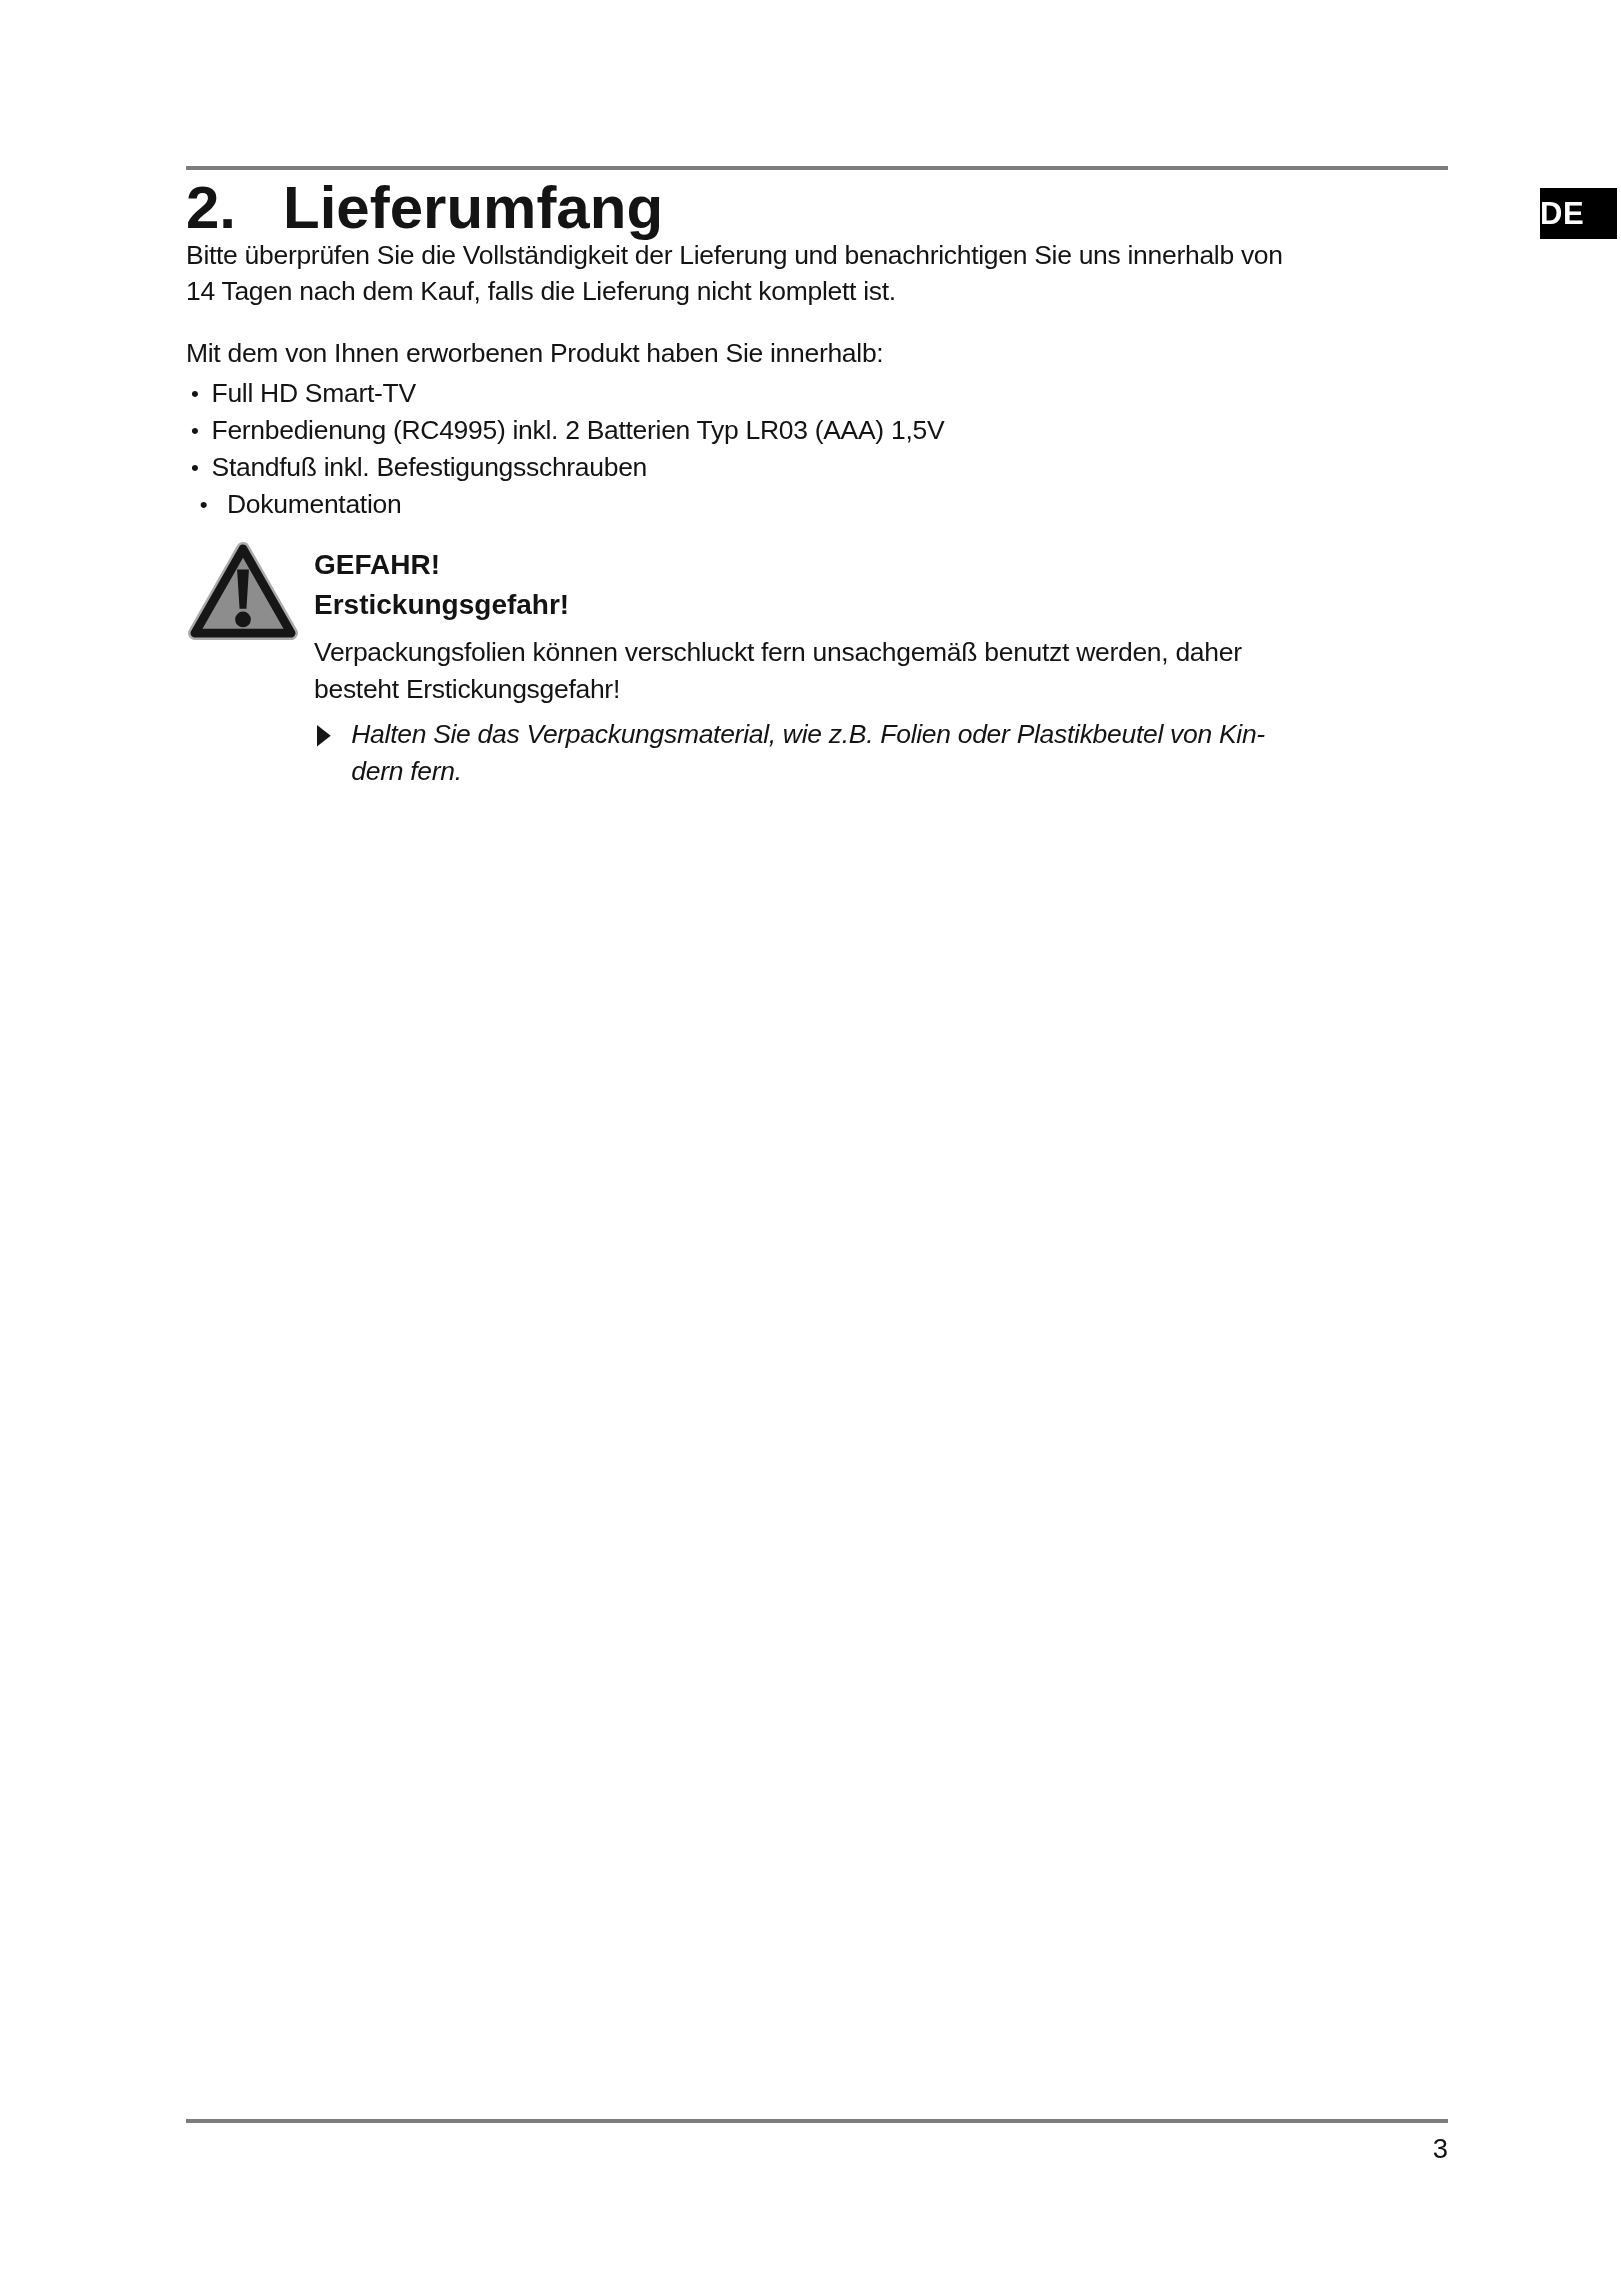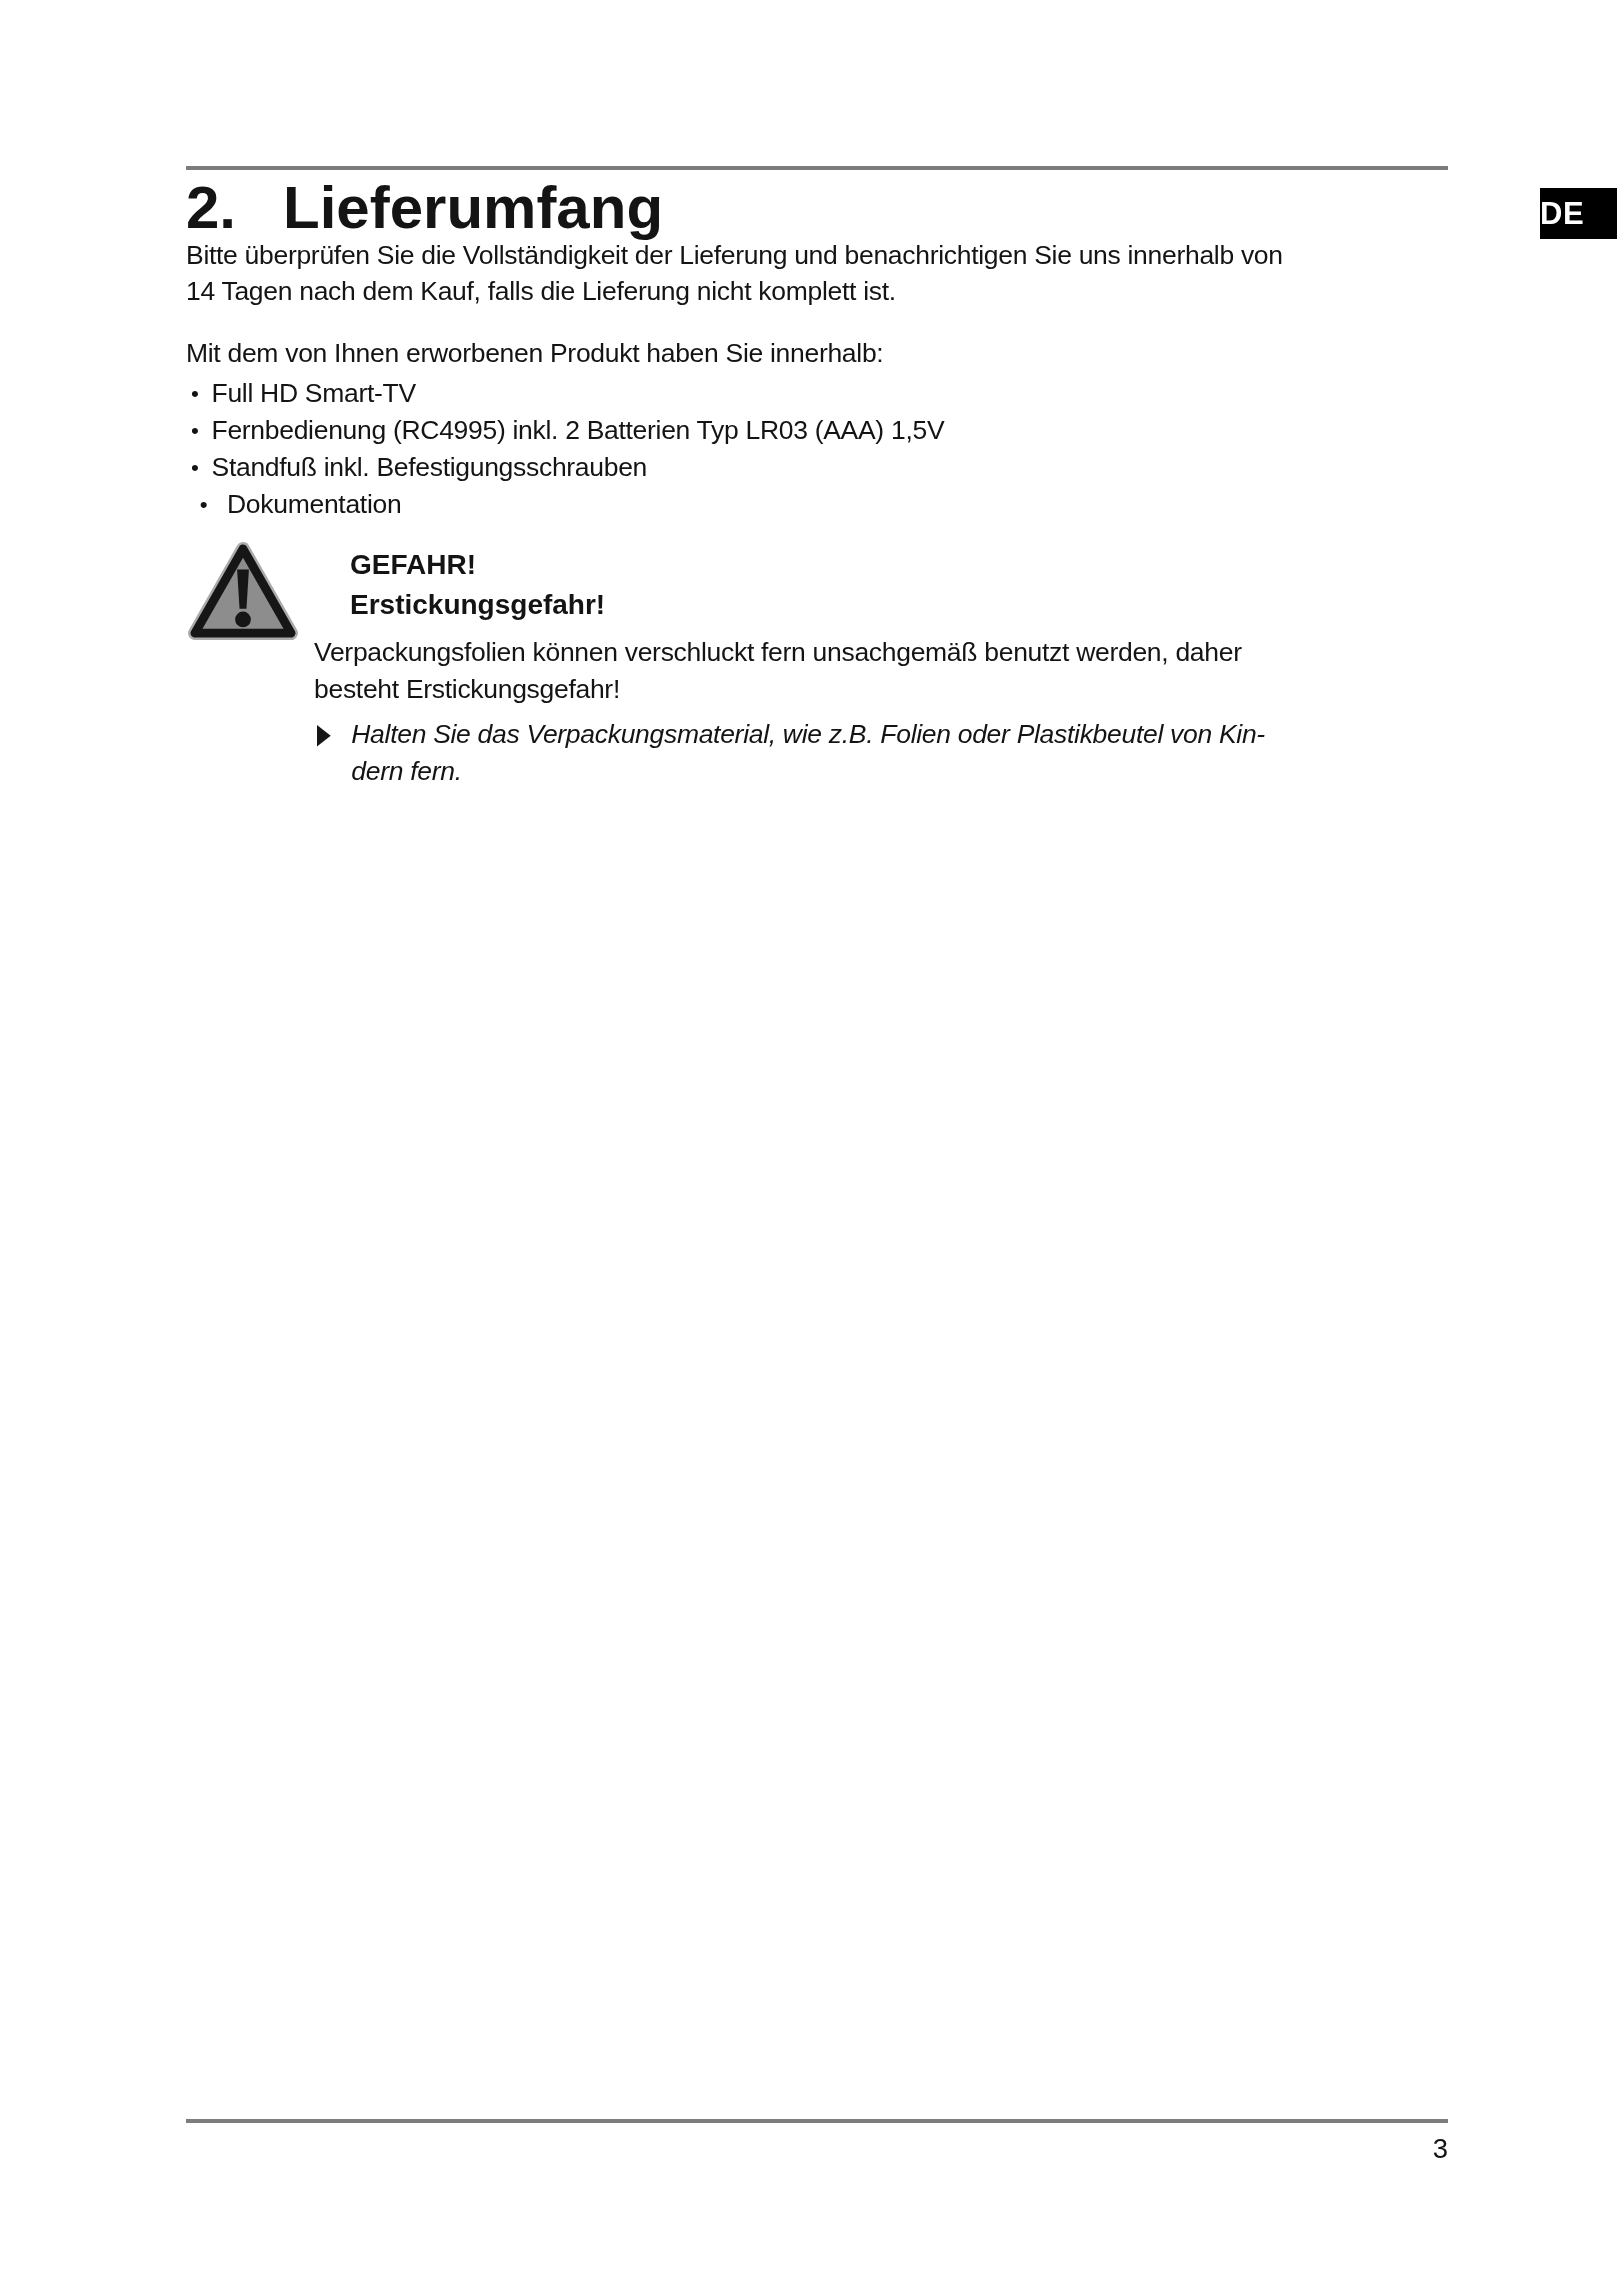--- a/index.html
+++ b/index.html
@@ -94,21 +94,20 @@
     top: 540px;
   }
 
   .warn-title, .warn-sub {
     position: absolute;
     left: 314px;
     font-size: 28px;
     font-weight: bold;
     line-height: 39px;
     white-space: nowrap;
-    margin-left: 36px;
   }
   .warn-title { top: 545px; }
   .warn-sub { top: 585px; }
 
   .warn-body {
     position: absolute;
     left: 314px;
     top: 634px;
     font-size: 26.5px;
     letter-spacing: -0.3px;

